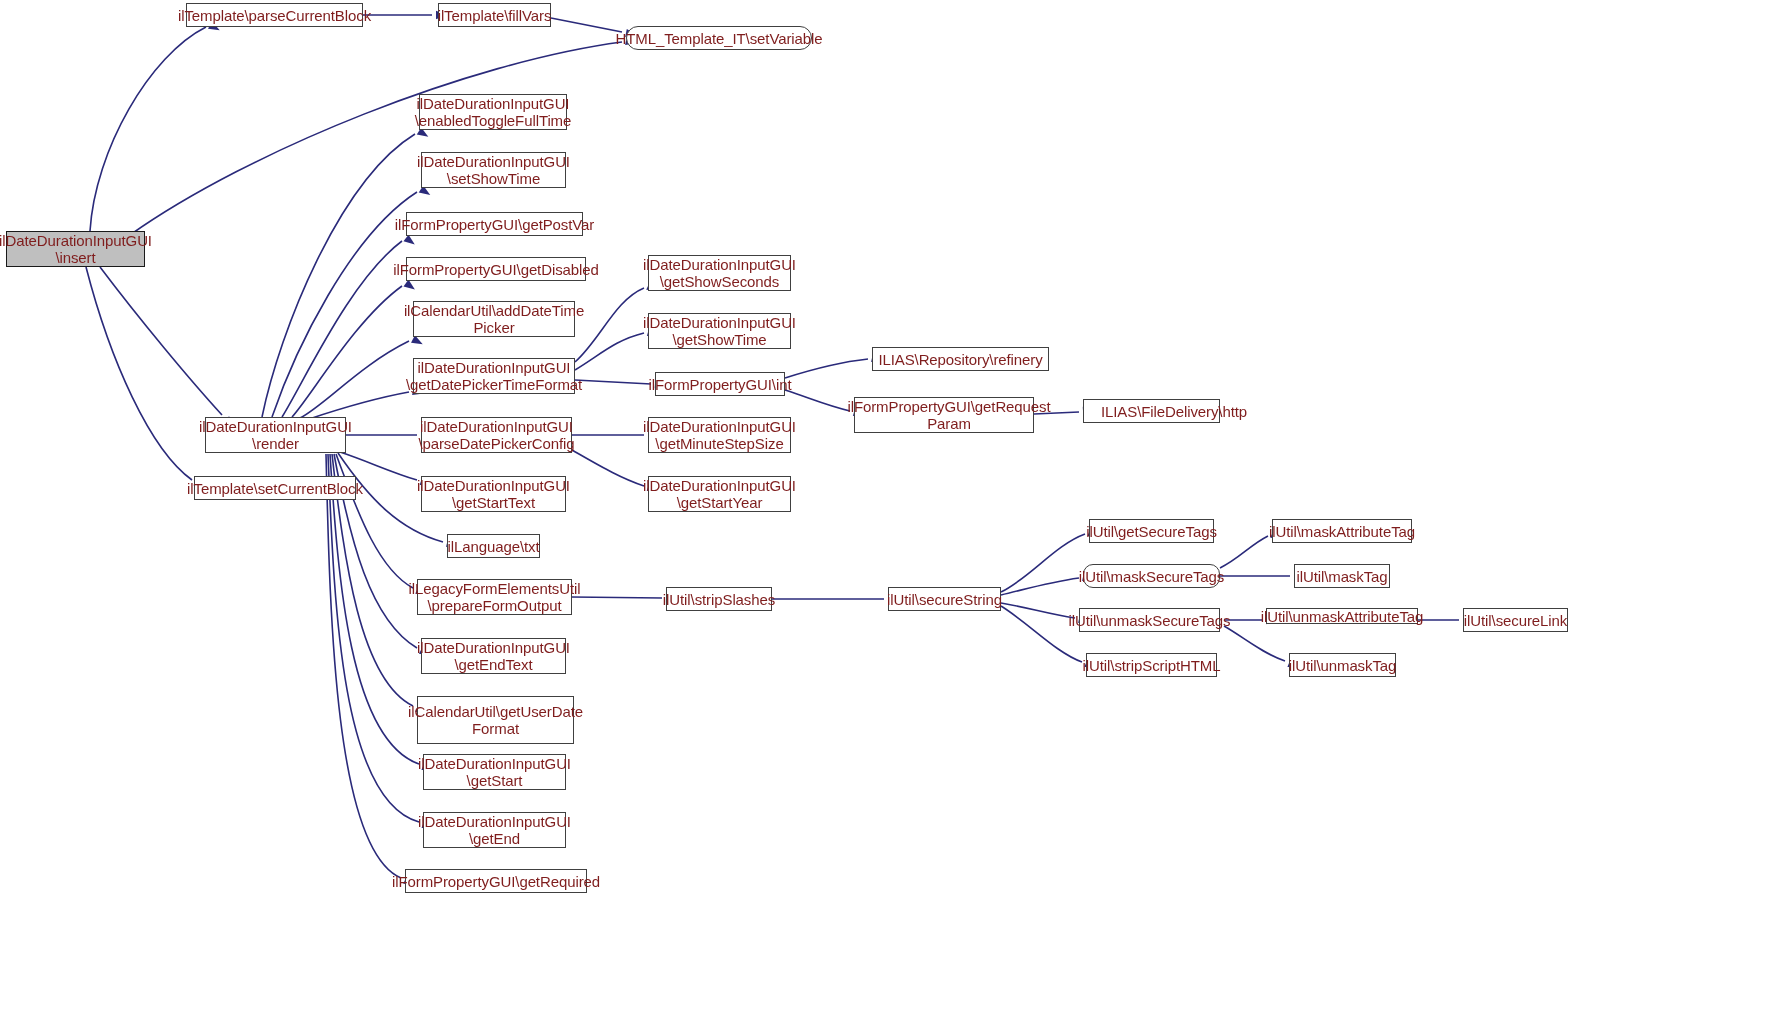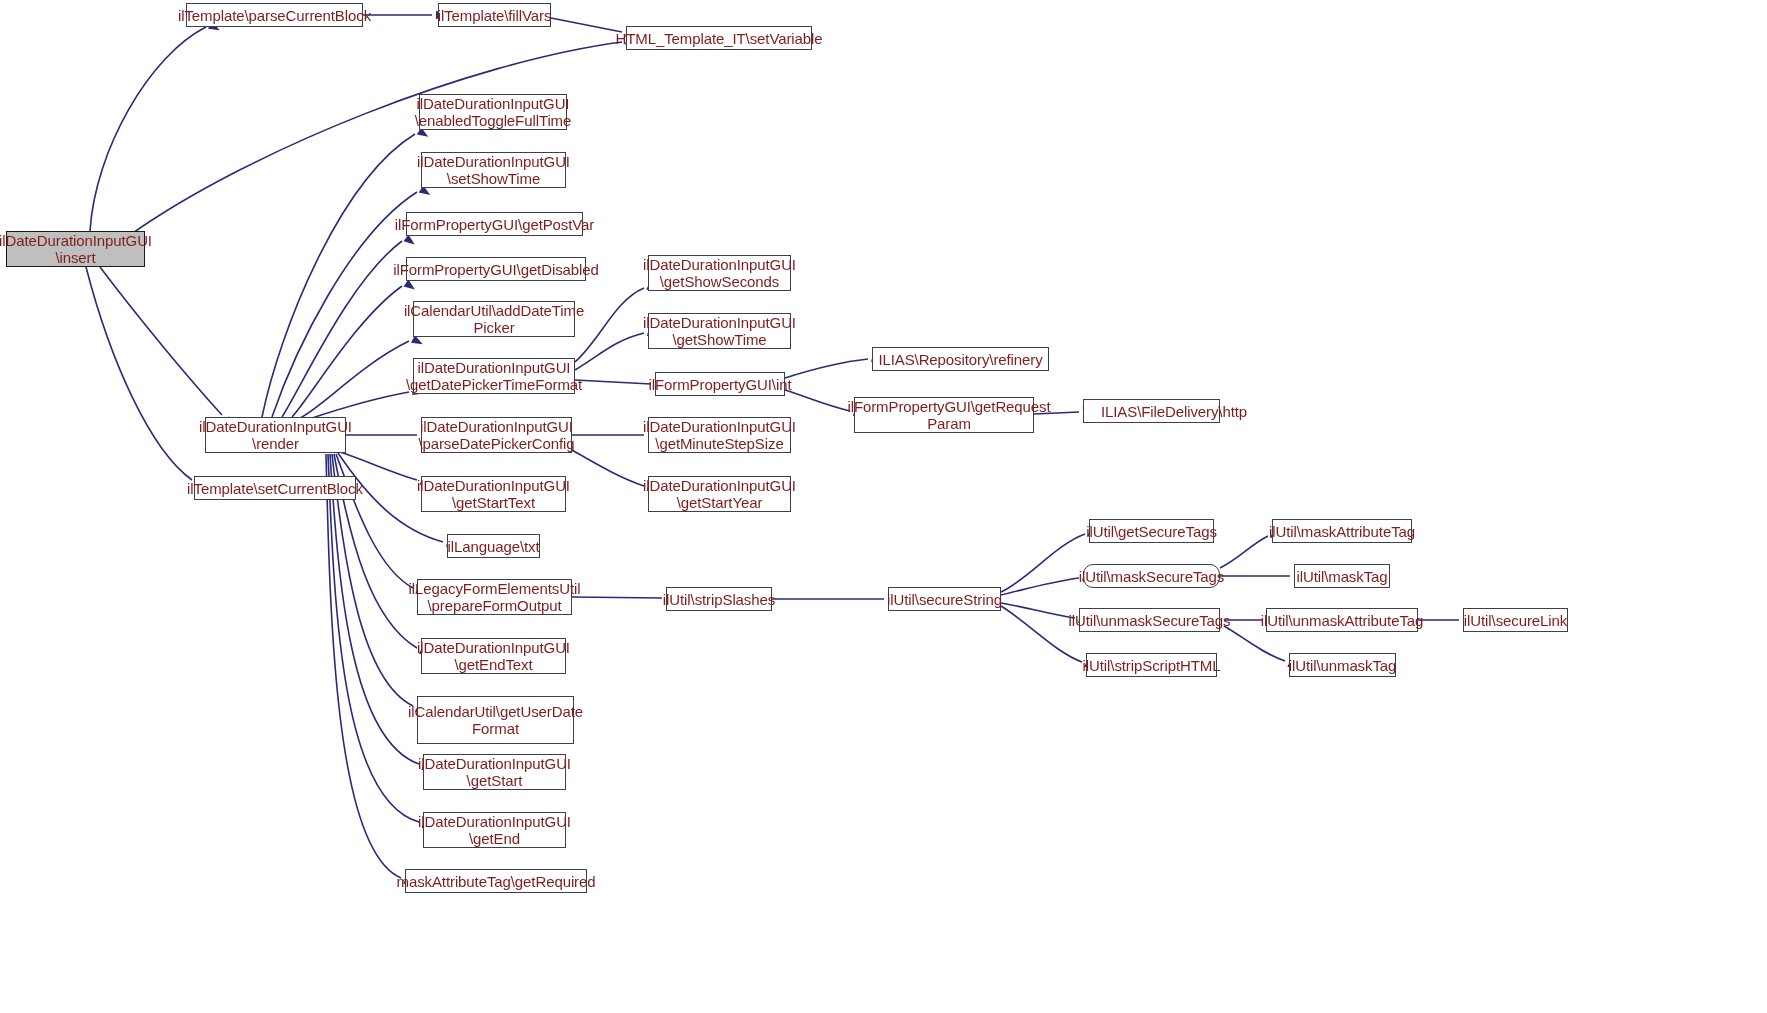--- a/index.html
+++ b/index.html
@@ -127,21 +127,21 @@
       <polygon points="0,-4.2 11,0 0,4.2" fill="#2a2a7a" transform="translate(1266,620) rotate(0)"></polygon>
       <path d="M 1224,626 C 1245,638 1260,652 1285,661" fill="none" stroke="#2a2a7a" stroke-width="1.6"></path>
       <polygon points="0,-4.2 11,0 0,4.2" fill="#2a2a7a" transform="translate(1289,663) rotate(22)"></polygon>
       <path d="M 1418,620 L 1459,620" fill="none" stroke="#2a2a7a" stroke-width="1.6"></path>
       <polygon points="0,-4.2 11,0 0,4.2" fill="#2a2a7a" transform="translate(1463,620) rotate(0)"></polygon>
     </svg>
 <div class="node root" style="left: 6px; top: 231px; width: 139px; height: 36px;">ilDateDurationInputGUI
 \insert</div>
     <div class="node" style="left: 186px; top: 3px; width: 177px; height: 24px;">ilTemplate\parseCurrentBlock</div>
     <div class="node" style="left: 438px; top: 3px; width: 113px; height: 24px;">ilTemplate\fillVars</div>
-    <div class="node" style="left: 626px; top: 26px; width: 186px; height: 24px;">HTML_Template_IT\setVariable</div>
+    <div class="node" style="left: 626px; top: 26px; width: 186px; height: 24px; border-radius: 12px;">HTML_Template_IT\setVariable</div>
     <div class="node" style="left: 205px; top: 417px; width: 141px; height: 36px;">ilDateDurationInputGUI
 \render</div>
     <div class="node" style="left: 194px; top: 476px; width: 162px; height: 24px;">ilTemplate\setCurrentBlock</div>
     <div class="node" style="left: 419px; top: 94px; width: 148px; height: 36px;">ilDateDurationInputGUI
 \enabledToggleFullTime</div>
     <div class="node" style="left: 421px; top: 152px; width: 145px; height: 36px;">ilDateDurationInputGUI
 \setShowTime</div>
     <div class="node" style="left: 406px; top: 212px; width: 177px; height: 24px;">ilFormPropertyGUI\getPostVar</div>
     <div class="node" style="left: 406px; top: 257px; width: 180px; height: 24px;">ilFormPropertyGUI\getDisabled</div>
     <div class="node" style="left: 413px; top: 301px; width: 162px; height: 36px; text-align: center;">ilCalendarUtil\addDateTime
@@ -156,21 +156,21 @@
     <div class="node" style="left: 417px; top: 579px; width: 155px; height: 36px;">ilLegacyFormElementsUtil
 \prepareFormOutput</div>
     <div class="node" style="left: 421px; top: 638px; width: 145px; height: 36px;">ilDateDurationInputGUI
 \getEndText</div>
     <div class="node" style="left: 417px; top: 696px; width: 157px; height: 48px;">ilCalendarUtil\getUserDate
 Format</div>
     <div class="node" style="left: 423px; top: 754px; width: 143px; height: 36px;">ilDateDurationInputGUI
 \getStart</div>
     <div class="node" style="left: 423px; top: 812px; width: 143px; height: 36px;">ilDateDurationInputGUI
 \getEnd</div>
-    <div class="node" style="left: 405px; top: 869px; width: 182px; height: 24px;">maskAttributeTag\getRequired</div>
+    <div class="node" style="left: 405px; top: 869px; width: 182px; height: 24px;">ilFormPropertyGUI\getRequired</div>
     <div class="node" style="left: 648px; top: 255px; width: 143px; height: 36px;">ilDateDurationInputGUI
 \getShowSeconds</div>
     <div class="node" style="left: 648px; top: 313px; width: 143px; height: 36px;">ilDateDurationInputGUI
 \getShowTime</div>
     <div class="node" style="left: 655px; top: 372px; width: 130px; height: 24px;">ilFormPropertyGUI\int</div>
     <div class="node" style="left: 648px; top: 417px; width: 143px; height: 36px;">ilDateDurationInputGUI
 \getMinuteStepSize</div>
     <div class="node" style="left: 648px; top: 476px; width: 143px; height: 36px;">ilDateDurationInputGUI
 \getStartYear</div>
     <div class="node" style="left: 872px; top: 347px; width: 177px; height: 24px;">ILIAS\Repository\refinery</div>
@@ -178,16 +178,16 @@
 Param</div>
     <div class="node" style="left: 1083px; top: 399px; width: 137px; height: 24px; padding-left: 45px;">ILIAS\FileDelivery\http</div>
     <div class="node" style="left: 666px; top: 587px; width: 106px; height: 24px;">ilUtil\stripSlashes</div>
     <div class="node" style="left: 888px; top: 587px; width: 113px; height: 24px;">ilUtil\secureString</div>
     <div class="node" style="left: 1089px; top: 519px; width: 125px; height: 24px;">ilUtil\getSecureTags</div>
     <div class="node" style="left: 1083px; top: 564px; width: 137px; height: 24px; border-radius: 10px;">ilUtil\maskSecureTags</div>
     <div class="node" style="left: 1079px; top: 608px; width: 141px; height: 24px;">ilUtil\unmaskSecureTags</div>
     <div class="node" style="left: 1086px; top: 653px; width: 131px; height: 24px;">ilUtil\stripScriptHTML</div>
     <div class="node" style="left: 1272px; top: 519px; width: 140px; height: 24px;">ilUtil\maskAttributeTag</div>
     <div class="node" style="left: 1294px; top: 564px; width: 96px; height: 24px;">ilUtil\maskTag</div>
-    <div class="node" style="left: 1266px; top: 608px; width: 152px; height: 24px;">ilUtil\unmaskAttributeTag</div>
+    <div class="node" style="left: 1266px; top: 608px; width: 152px; height: 16px;">ilUtil\unmaskAttributeTag</div>
     <div class="node" style="left: 1289px; top: 653px; width: 107px; height: 24px;">ilUtil\unmaskTag</div>
     <div class="node" style="left: 1463px; top: 608px; width: 105px; height: 24px;">ilUtil\secureLink</div>
   </div>
 
 </body></html>

